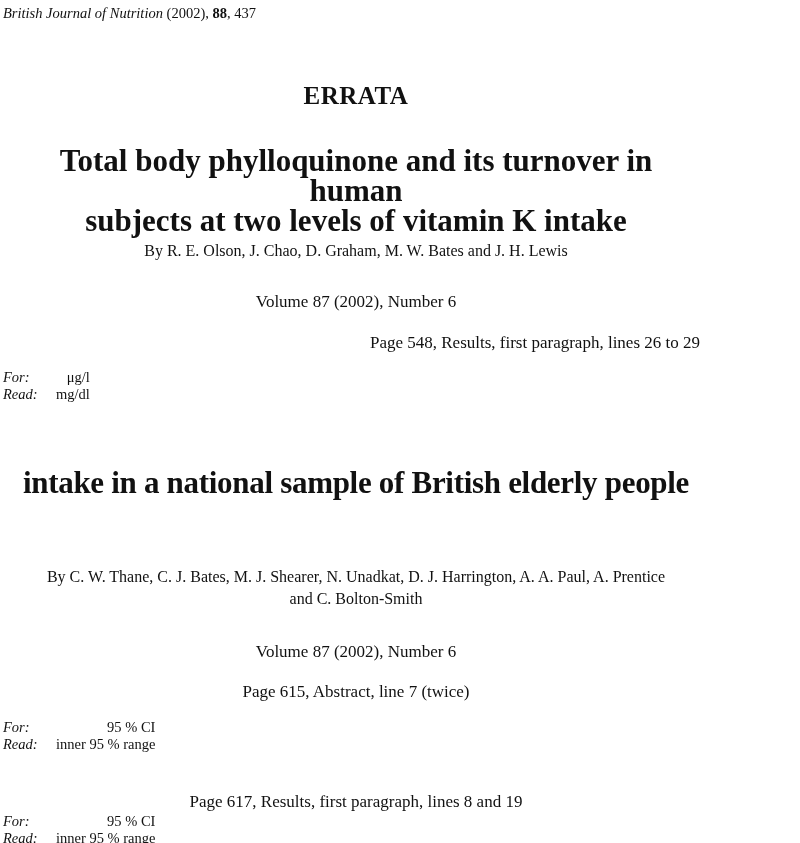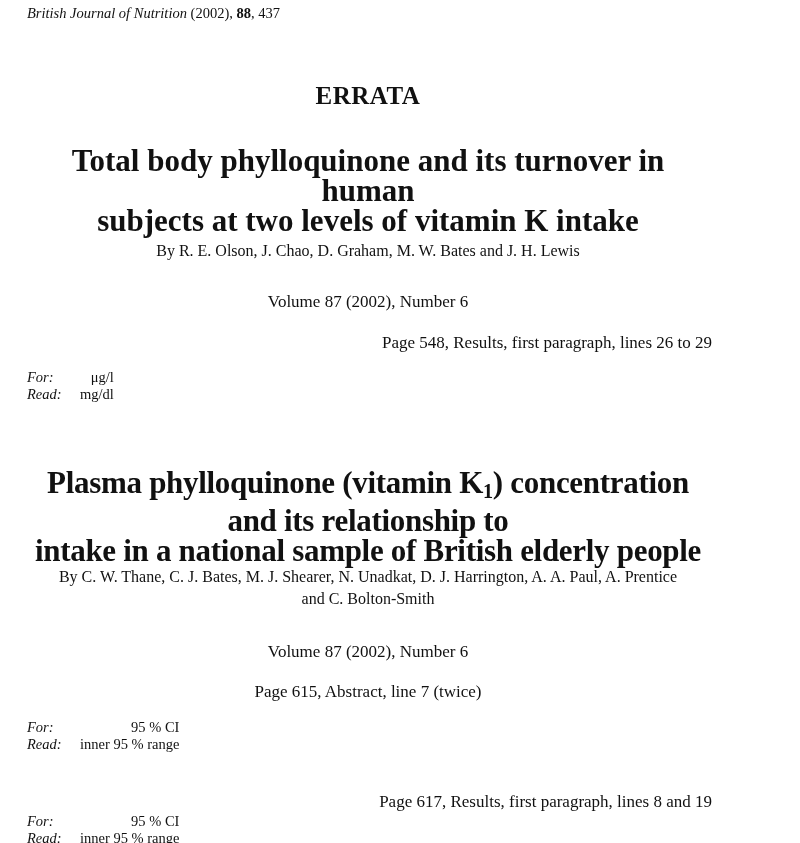--- a/index.html
+++ b/index.html
@@ -8,30 +8,30 @@
       background: #ffffff;
     }
     body {
       width: 800px;
       height: 843px;
       position: relative;
       overflow: hidden;
       font-family: "Liberation Serif", "DejaVu Serif", serif;
       color: #111111;
     }
-    .abs { position: absolute; margin-left: 24px; }
+    .abs { position: absolute; }
     .journal-line {
       left: 3px; top: 5px;
       font-size: 14.5px;
       white-space: nowrap;
     }
     .journal-line .it { font-style: italic; }
     .journal-line .bd { font-weight: bold; }
     .center {
-      left: 0; width: 688px;
+      left: 12px; width: 688px;
       text-align: center;
     }
     .errata-title {
       top: 82px;
       font-size: 25px;
       font-weight: bold;
       letter-spacing: 0.5px;
     }
     .article-title {
       font-size: 31px;
@@ -46,21 +46,21 @@
     }
     .a1 { top: 240px; }
     .a2 { top: 566px; }
     .info {
       font-size: 17px;
     }
     .v1 { top: 292px; }
     .p1 { top: 333px; text-align: right; }
     .v2 { top: 642px; }
     .p2 { top: 682px; }
-    .p3 { top: 792px; text-align: right; }
+    .p3 { top: 792px; }
     .corr {
       left: 3px;
       font-size: 14.5px;
       line-height: 17px;
     }
     .corr .row { display: flex; white-space: nowrap; justify-content: space-between; }
     .corr .lbl { width: 53px; font-style: italic; }
     .c1 { top: 369px; }
     .c2 { top: 719px; }
     .c3 { top: 813px; }
@@ -89,21 +89,20 @@
     <span class="lbl">For:</span>
     <span>μg/l</span>
   </div>
   <div class="row">
     <span class="lbl">Read:</span>
     <span>mg/dl</span>
   </div>
 </div>
 
 <div class="abs center article-title t2">
-  <div><span>Plasma phylloquinone (vitamin K</span><sub>1</sub><span>) concentration and its relationship to</span></div>
   <div>intake in a national sample of British elderly people</div>
 </div>
 <div class="abs center authors a2">
   <div>By C. W. Thane, C. J. Bates, M. J. Shearer, N. Unadkat, D. J. Harrington, A. A. Paul, A. Prentice</div>
   <div>and C. Bolton-Smith</div>
 </div>
 <div class="abs center info v2">Volume 87 (2002), Number 6</div>
 <div class="abs center info p2">Page 615, Abstract, line 7 (twice)</div>
 <div class="abs corr c2">
   <div class="row">

